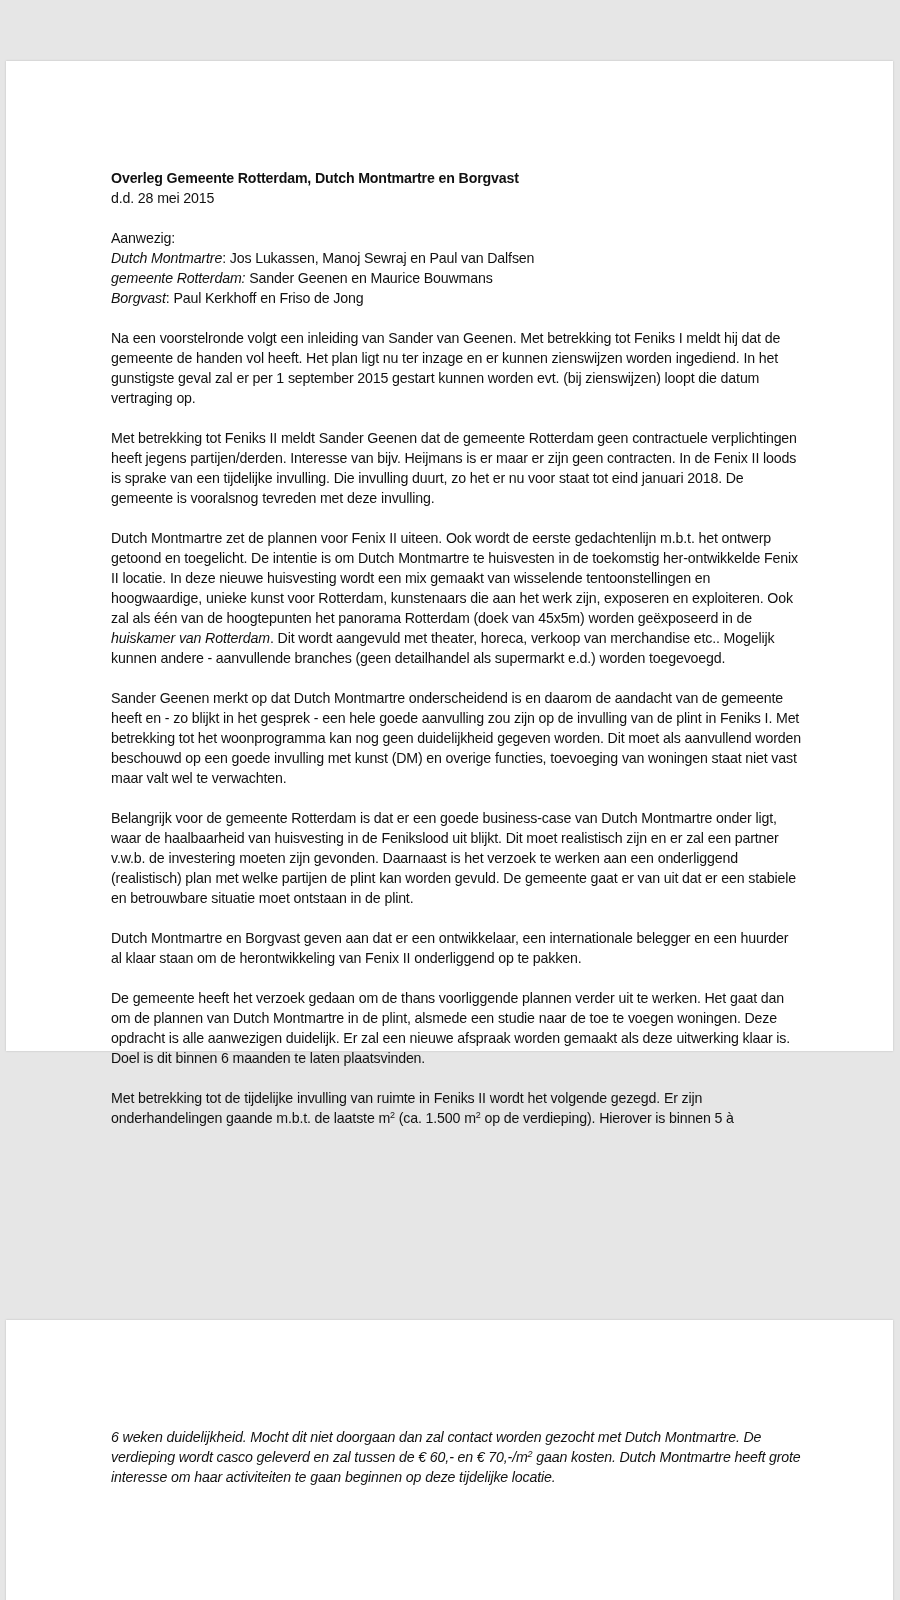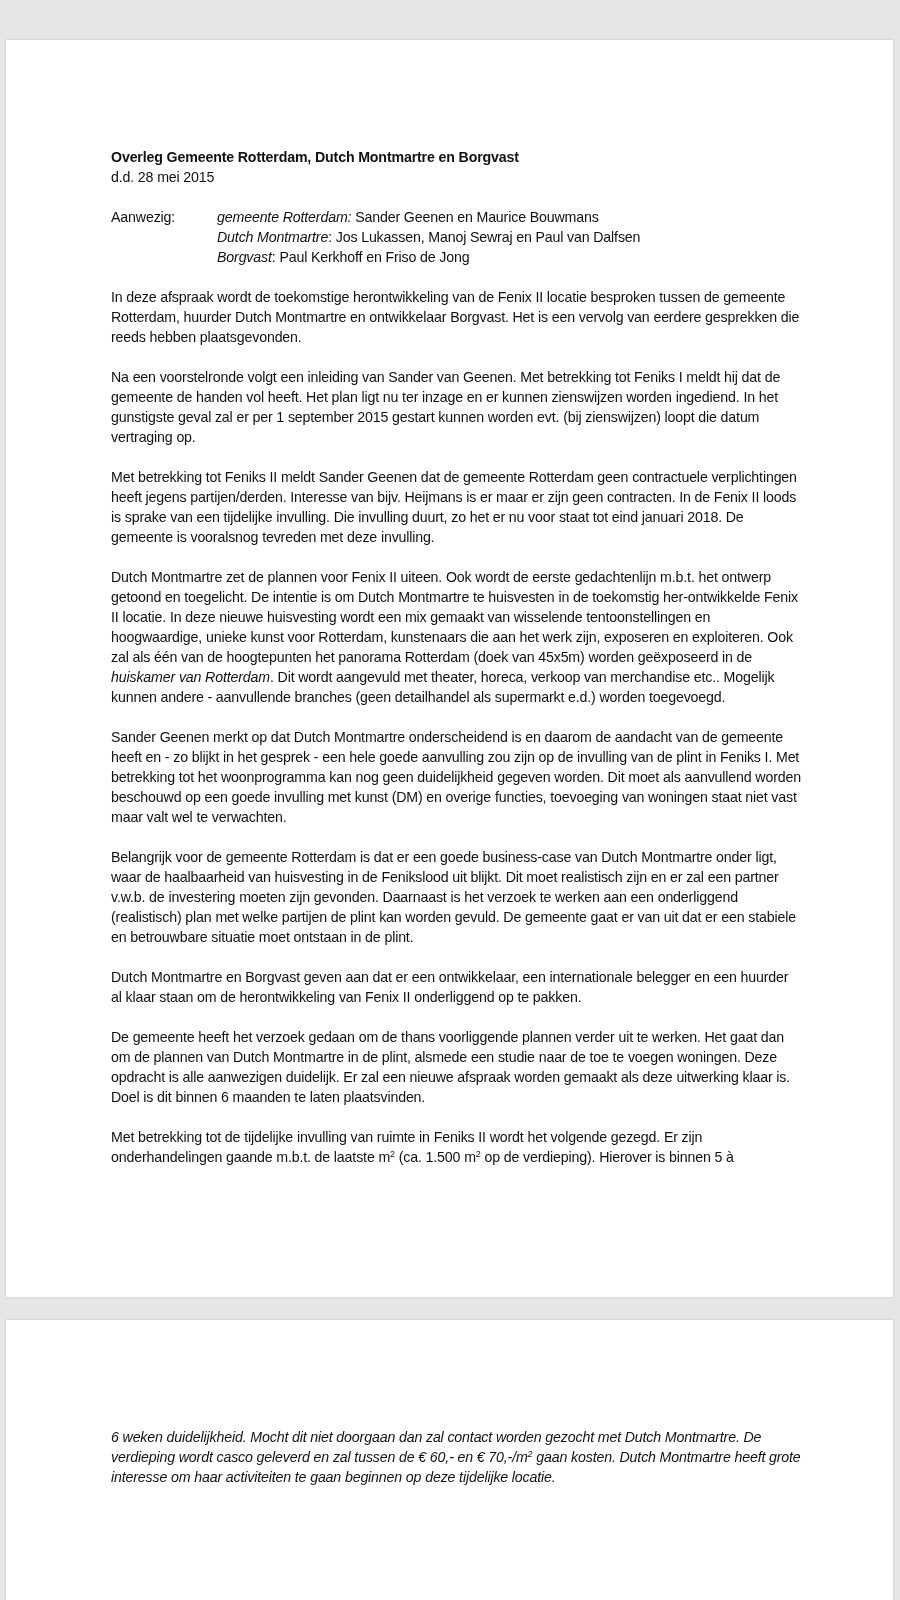--- a/index.html
+++ b/index.html
@@ -9,60 +9,59 @@
     font-family: "Liberation Sans", sans-serif;
     color: #111;
     position: relative;
   }
   .page {
     position: absolute;
     left: 6px; width: 887px;
     background: #ffffff;
     box-shadow: 0 0 2px rgba(0,0,0,0.18);
   }
-  #page1 { top: 40px; height: 1257px; }
+  #page1 { top: 61px; height: 990px; }
   #page2 { top: 1320px; height: 300px; }
   .content {
     position: absolute;
     left: 105px; width: 690px;
     font-size: 14.2px;
     line-height: 20px;
     letter-spacing: -0.15px;
   }
   #page1 .content { top: 107px; }
   #page2 .content { top: 107px; font-style: italic; }
   .title { font-weight: bold; }
   .block { margin: 0 0 20px 0; }
-  .aanwezig { display: flex; margin-bottom: 20px; }
+  .aanwezig { display: flex; margin-bottom: 20px; flex-direction: column; }
   .aanwezig .label { width: 106px; flex: none; }
   .aanwezig .rows { flex: 1; }
   p { margin: 0 0 20px 0; }
   i { font-style: italic; }
   sup { font-size: 9px; line-height: 0; vertical-align: 5px; }
 </style>
 </head>
 <body>
 
 <div class="page" id="page1">
   <div class="content">
     <div class="block">
       <div class="title">Overleg Gemeente Rotterdam, Dutch Montmartre en Borgvast</div>
       <div>d.d. 28 mei 2015</div>
     </div>
 
     <div class="aanwezig">
       <div class="label">Aanwezig:</div>
       <div class="rows">
+        <div><i>Dutch Montmartre</i><span>: Jos Lukassen, Manoj Sewraj en Paul van Dalfsen</span></div>
         <div><i>gemeente Rotterdam:</i><span> Sander Geenen en Maurice Bouwmans</span></div>
-        <div><i>Dutch Montmartre</i><span>: Jos Lukassen, Manoj Sewraj en Paul van Dalfsen</span></div>
         <div><i>Borgvast</i><span>: Paul Kerkhoff en Friso de Jong</span></div>
       </div>
     </div>
 
-    <p>In deze afspraak wordt de toekomstige herontwikkeling van de Fenix II locatie besproken tussen de gemeente Rotterdam, huurder Dutch Montmartre en ontwikkelaar Borgvast. Het is een vervolg van eerdere gesprekken die reeds hebben plaatsgevonden.</p>
     <p>Na een voorstelronde volgt een inleiding van Sander van Geenen. Met betrekking tot Feniks I meldt hij dat de gemeente de handen vol heeft. Het plan ligt nu ter inzage en er kunnen zienswijzen worden ingediend. In het gunstigste geval zal er per 1 september 2015 gestart kunnen worden evt. (bij zienswijzen) loopt die datum vertraging op.</p>
     <p>Met betrekking tot Feniks II meldt Sander Geenen dat de gemeente Rotterdam geen contractuele verplichtingen heeft jegens partijen/derden. Interesse van bijv. Heijmans is er maar er zijn geen contracten. In de Fenix II loods is sprake van een tijdelijke invulling. Die invulling duurt, zo het er nu voor staat tot eind januari 2018. De gemeente is vooralsnog tevreden met deze invulling.</p>
     <p><span>Dutch Montmartre zet de plannen voor Fenix II uiteen. Ook wordt de eerste gedachtenlijn m.b.t. het ontwerp getoond en toegelicht. De intentie is om Dutch Montmartre te huisvesten in de toekomstig her-ontwikkelde Fenix II locatie. In deze nieuwe huisvesting wordt een mix gemaakt van wisselende tentoonstellingen en hoogwaardige, unieke kunst voor Rotterdam, kunstenaars die aan het werk zijn, exposeren en exploiteren. Ook zal als één van de hoogtepunten het panorama Rotterdam (doek van 45x5m) worden geëxposeerd in de </span><i>huiskamer van Rotterdam</i><span>. Dit wordt aangevuld met theater, horeca, verkoop van merchandise etc.. Mogelijk kunnen andere - aanvullende branches (geen detailhandel als supermarkt e.d.) worden toegevoegd.</span></p>
     <p>Sander Geenen merkt op dat Dutch Montmartre onderscheidend is en daarom de aandacht van de gemeente heeft en - zo blijkt in het gesprek - een hele goede aanvulling zou zijn op de invulling van de plint in Feniks I. Met betrekking tot het woonprogramma kan nog geen duidelijkheid gegeven worden. Dit moet als aanvullend worden beschouwd op een goede invulling met kunst (DM) en overige functies, toevoeging van woningen staat niet vast maar valt wel te verwachten.</p>
     <p>Belangrijk voor de gemeente Rotterdam is dat er een goede business-case van Dutch Montmartre onder ligt, waar de haalbaarheid van huisvesting in de Fenikslood uit blijkt. Dit moet realistisch zijn en er zal een partner v.w.b. de investering moeten zijn gevonden. Daarnaast is het verzoek te werken aan een onderliggend (realistisch) plan met welke partijen de plint kan worden gevuld. De gemeente gaat er van uit dat er een stabiele en betrouwbare situatie moet ontstaan in de plint.</p>
     <p>Dutch Montmartre en Borgvast geven aan dat er een ontwikkelaar, een internationale belegger en een huurder al klaar staan om de herontwikkeling van Fenix II onderliggend op te pakken.</p>
     <p>De gemeente heeft het verzoek gedaan om de thans voorliggende plannen verder uit te werken. Het gaat dan om de plannen van Dutch Montmartre in de plint, alsmede een studie naar de toe te voegen woningen. Deze opdracht is alle aanwezigen duidelijk. Er zal een nieuwe afspraak worden gemaakt als deze uitwerking klaar is. Doel is dit binnen 6 maanden te laten plaatsvinden.</p>
     <p><span>Met betrekking tot de tijdelijke invulling van ruimte in Feniks II wordt het volgende gezegd. Er zijn onderhandelingen gaande m.b.t. de laatste m</span><sup>2</sup><span> (ca. 1.500 m</span><sup>2</sup><span> op de verdieping). Hierover is binnen 5 à</span></p>
   </div>
 </div>

